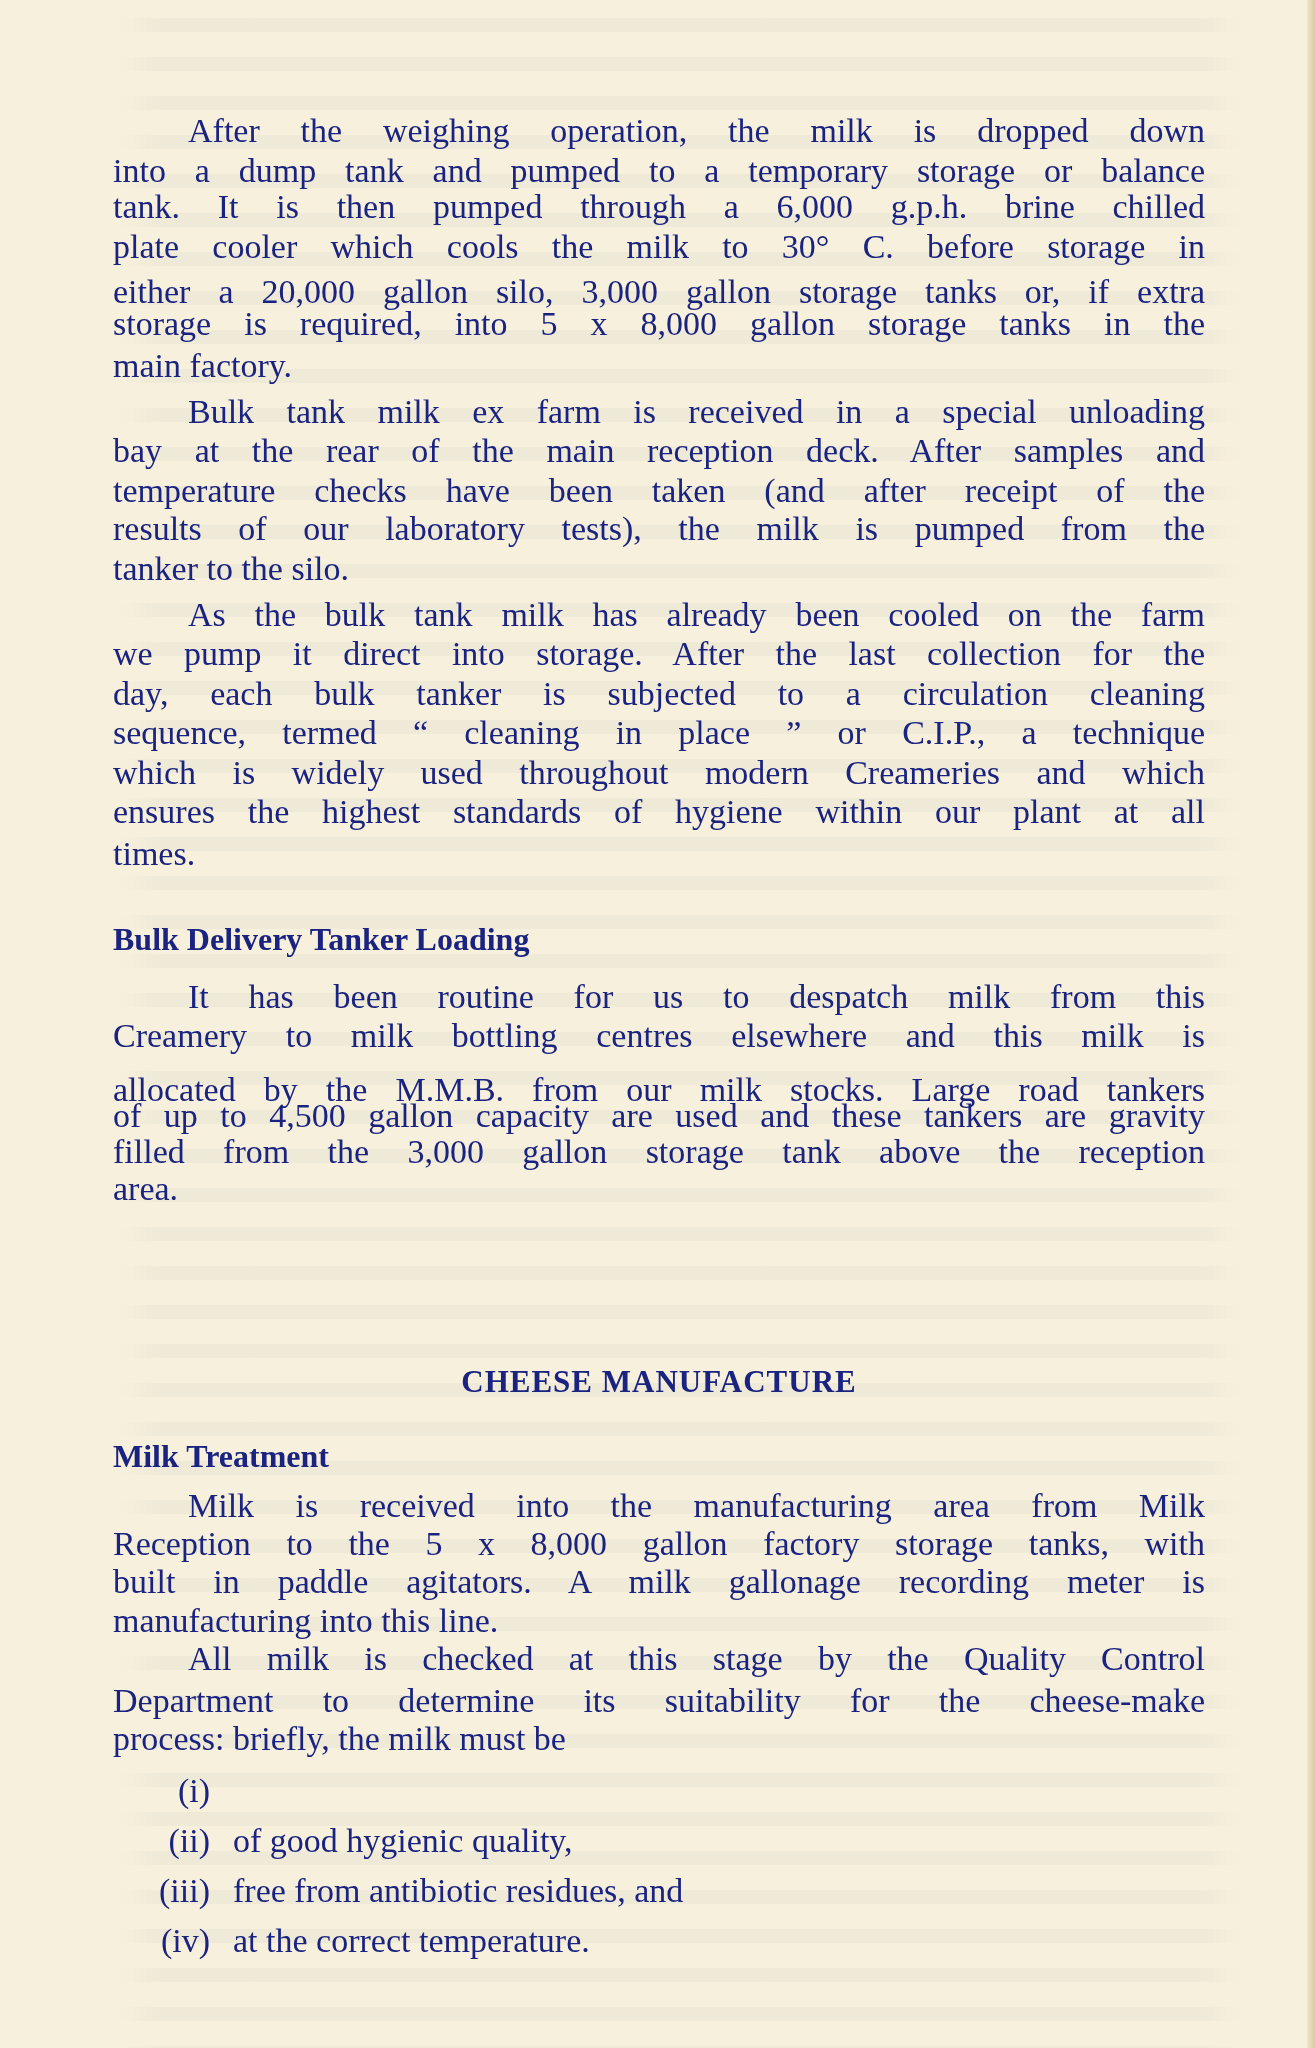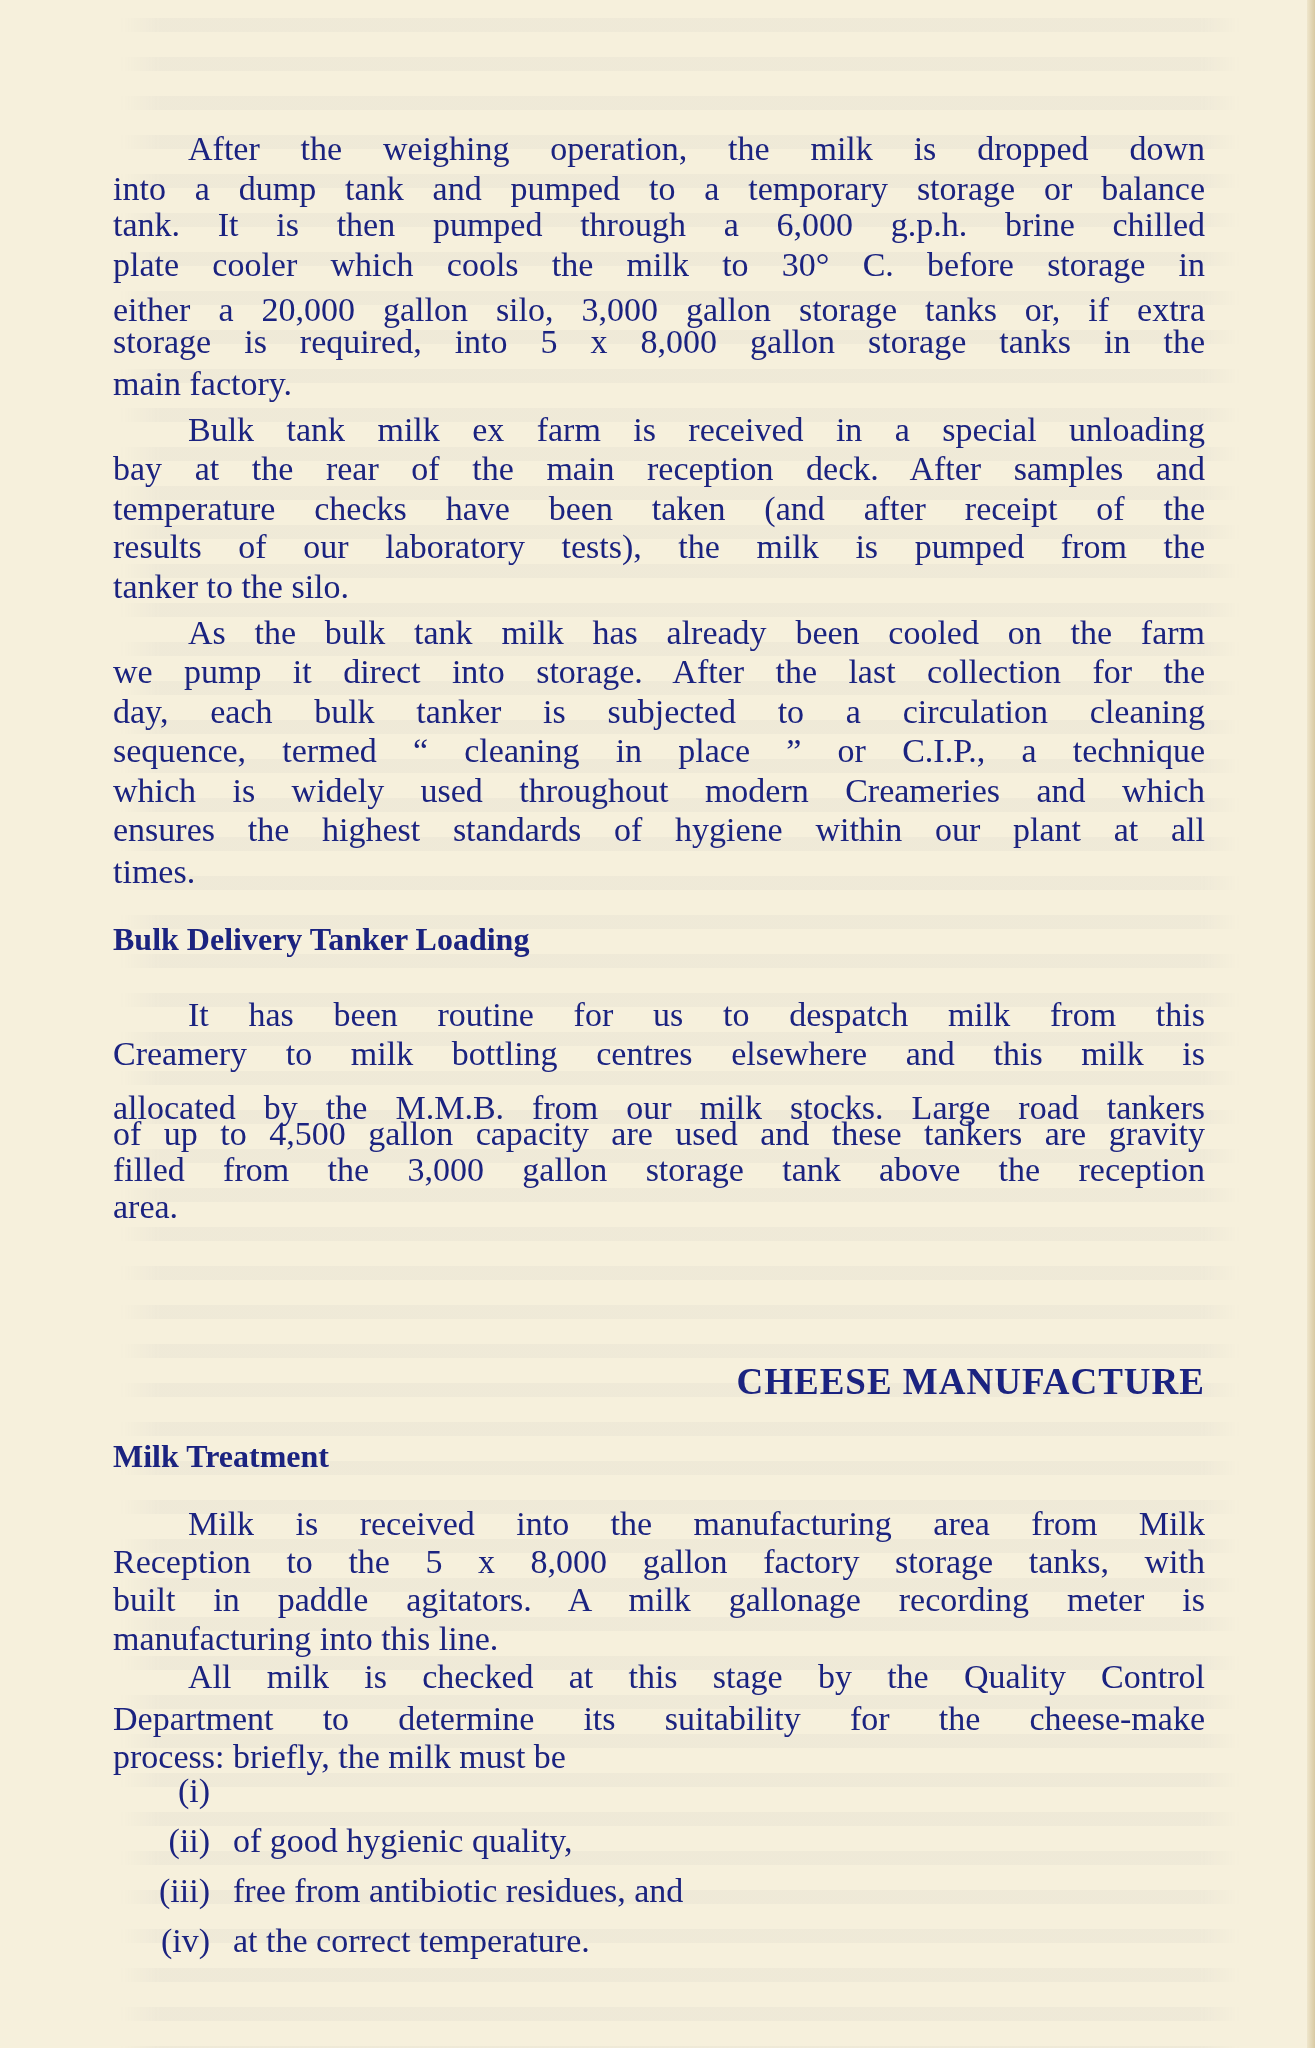--- a/index.html
+++ b/index.html
@@ -18,31 +18,31 @@
     background:
       repeating-linear-gradient(to bottom, rgba(120,130,150,0.0) 0px, rgba(120,130,150,0.0) 18px, rgba(120,130,150,0.05) 18px, rgba(120,130,150,0.05) 32px, rgba(120,130,150,0.0) 32px, rgba(120,130,150,0.0) 39px);
     -webkit-mask-image: linear-gradient(to right, transparent 0, transparent 120px, #000 160px, #000 1200px, transparent 1240px);
     mask-image: linear-gradient(to right, transparent 0, transparent 120px, #000 160px, #000 1200px, transparent 1240px);
     pointer-events: none;
   }
   .line {
     position: absolute; left: 113px; width: 1092px;
     font-size: 34px; line-height: 34px; height: 34px;
     text-align: justify; text-align-last: justify;
-    white-space: normal; word-spacing: 0; margin-top: 18px;
+    white-space: normal; word-spacing: 0;
   }
   .line.indent { left: 188px; width: 1017px; }
   .line.last { text-align: right; text-align-last: left; }
   .heading {
     position: absolute; left: 113px; font-size: 32px; line-height: 32px; height: 32px;
     font-weight: bold; white-space: nowrap;
   }
   .section-title {
-    position: absolute; left: 113px; width: 1092px; text-align: right;
-    font-size: 37px; line-height: 31px; height: 31px; font-weight: bold;
+    position: absolute; left: 113px; width: 1092px; text-align: center;
+    font-size: 31px; line-height: 31px; height: 31px; font-weight: bold;
     letter-spacing: 1px; white-space: nowrap;
   }
   .list-item { position: absolute; left: 113px; width: 1092px; height: 34px; font-size: 34px; line-height: 34px; white-space: nowrap; }
   .list-num { position: absolute; right: calc(1092px - 97px); top: 0; text-align: right; }
   .list-text { position: absolute; left: 120px; top: 0; }
 </style>
 </head>
 <body>
 
 <div class="ghost"></div>

